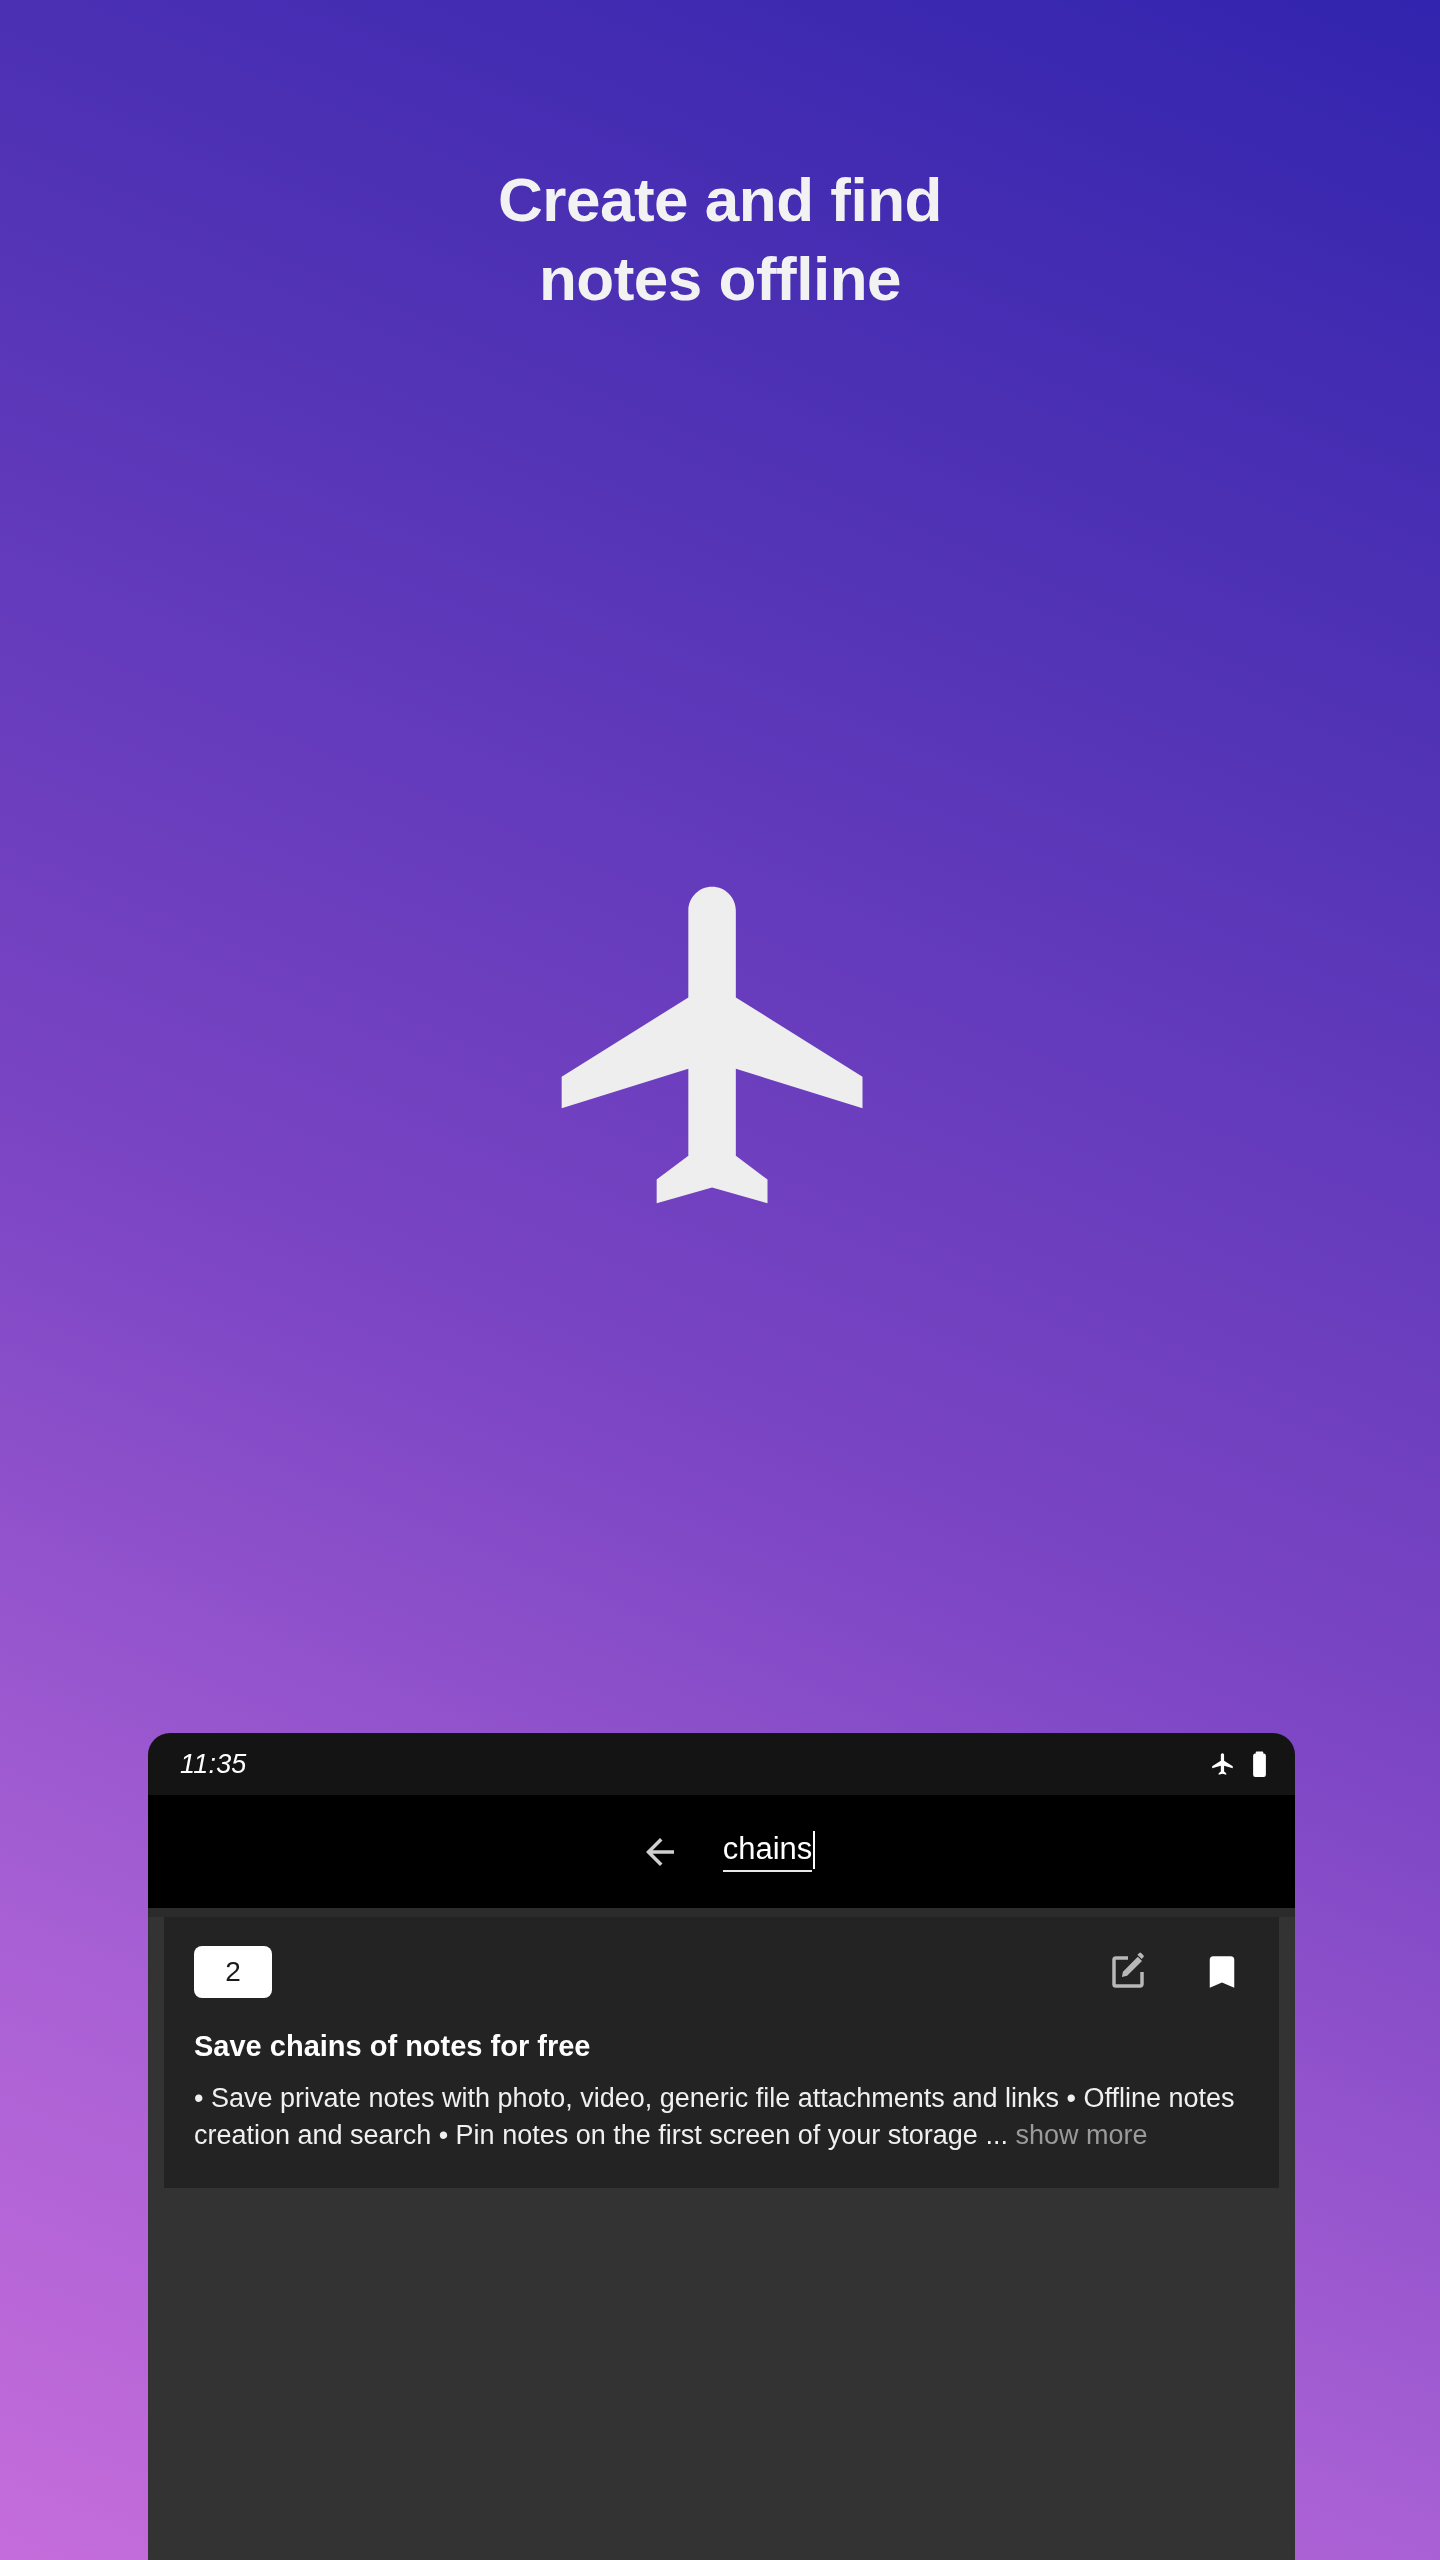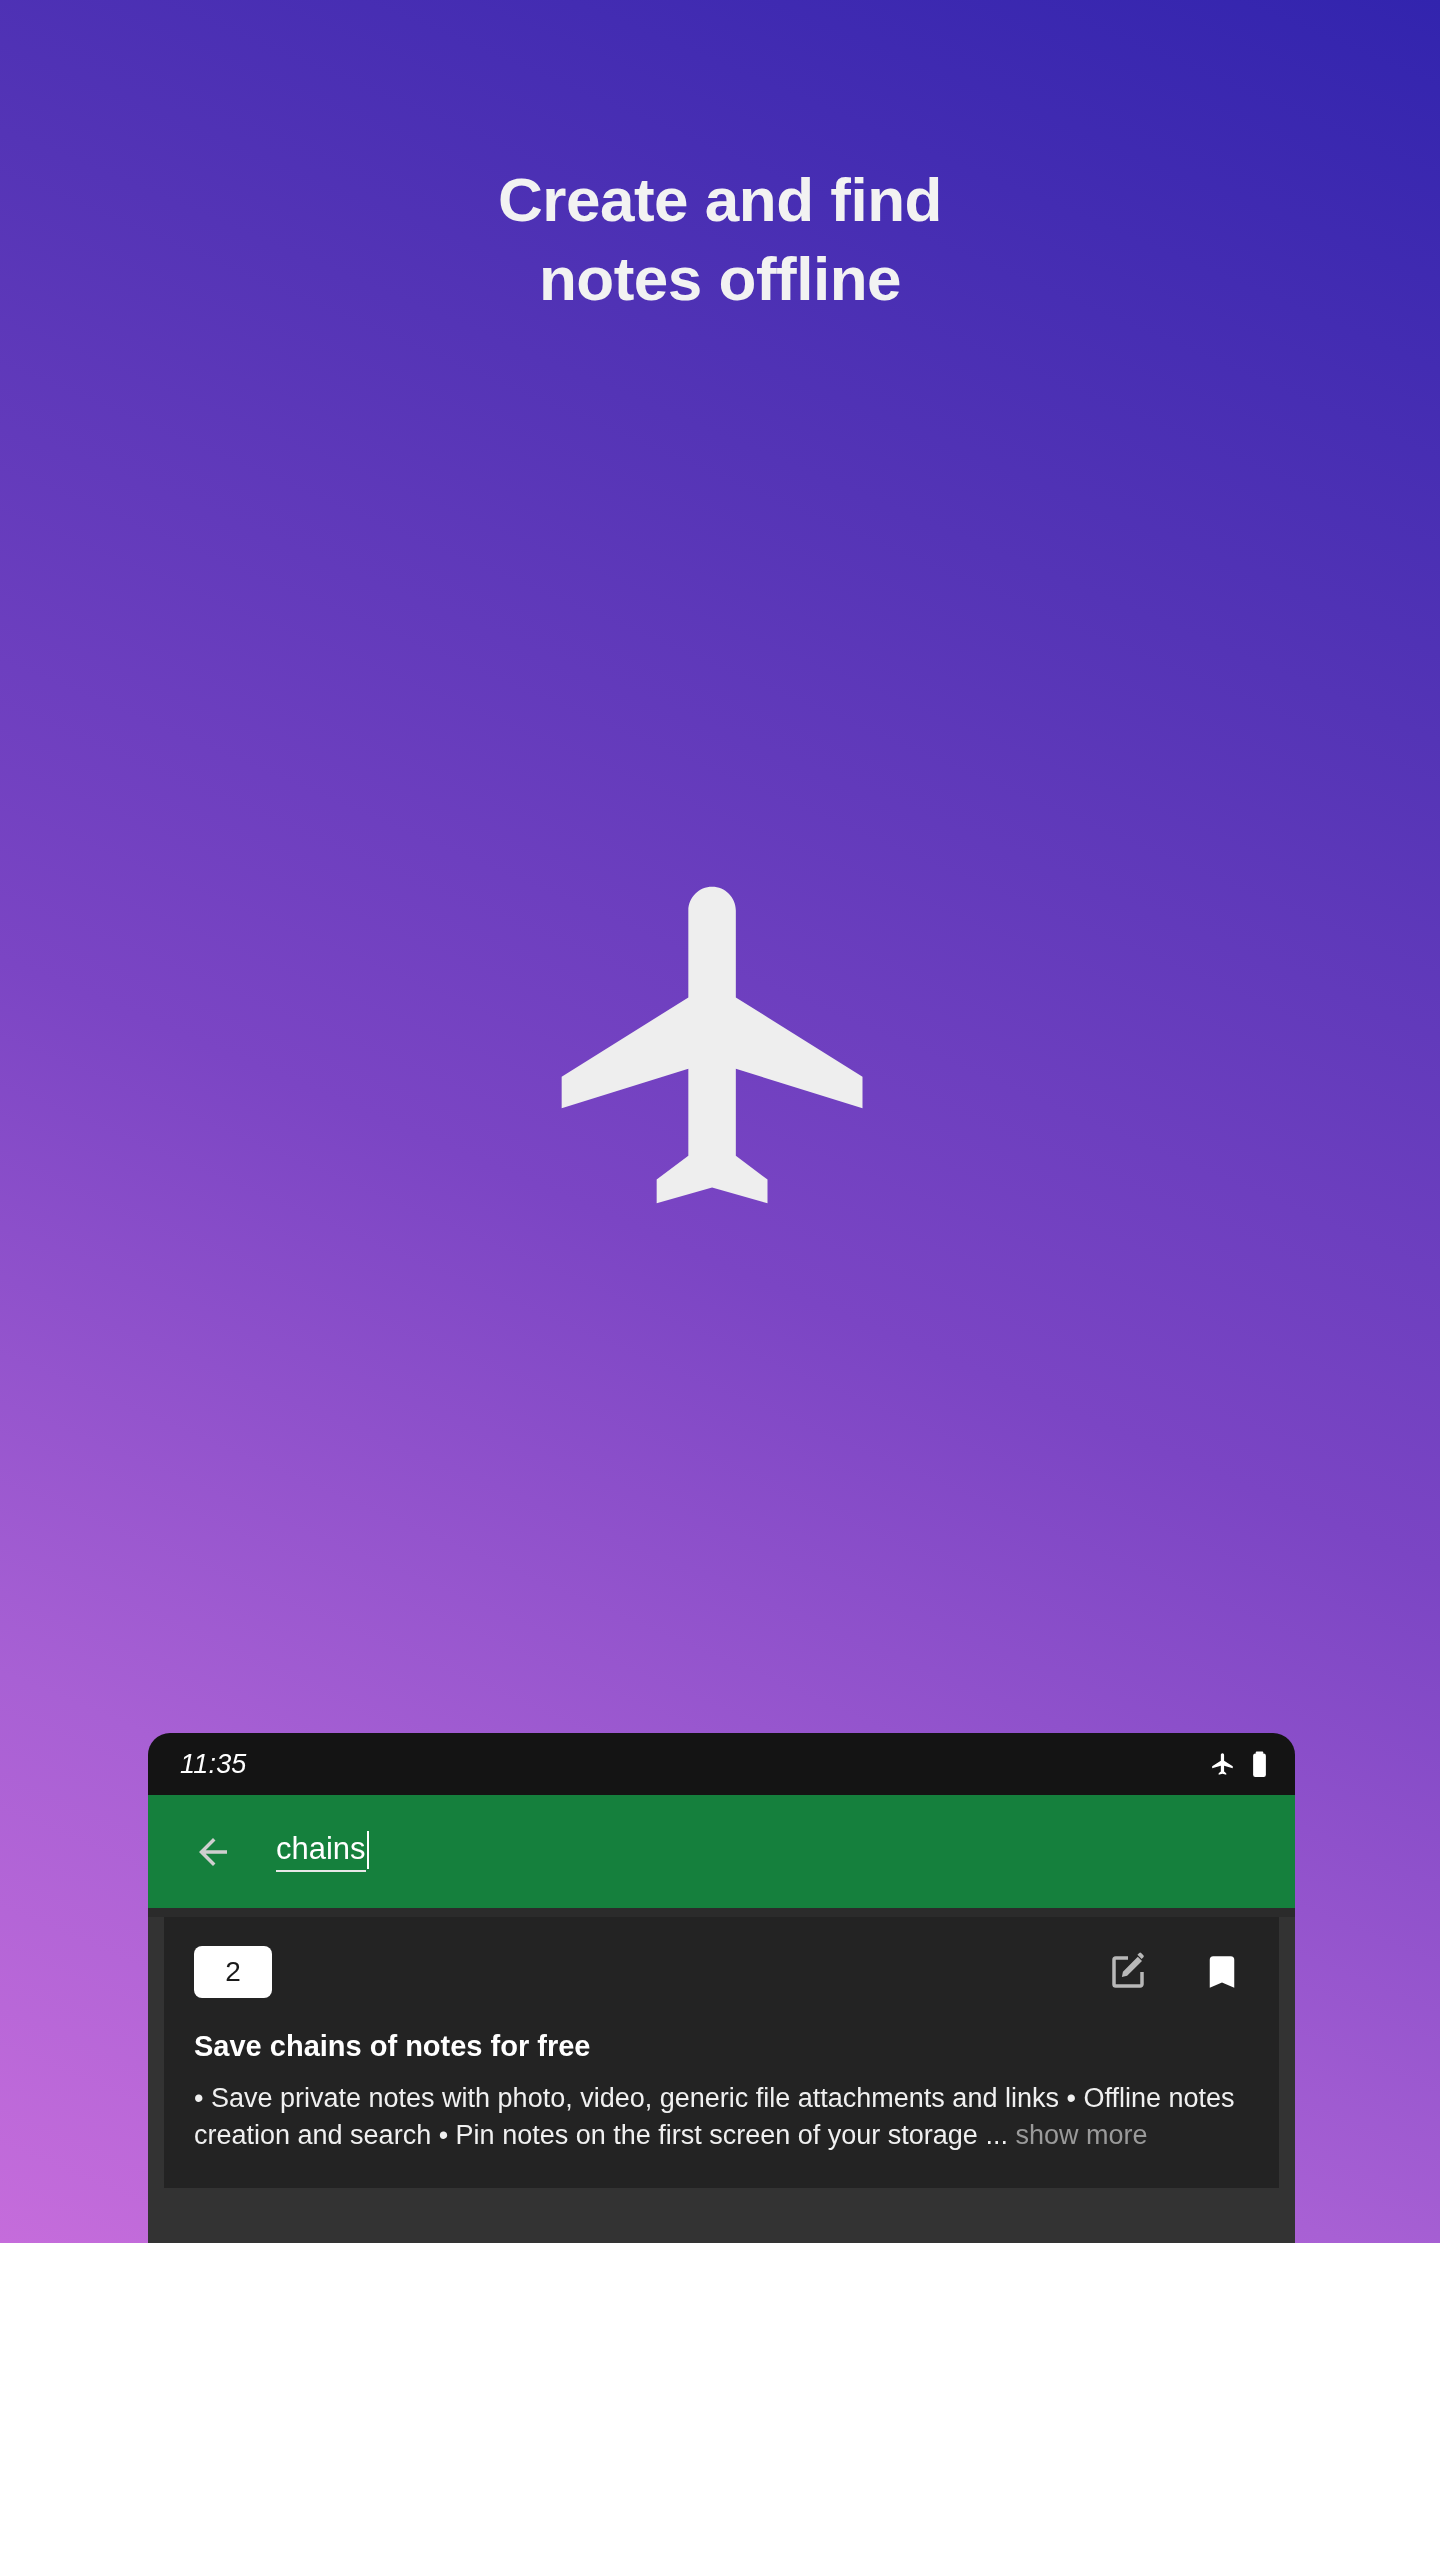--- a/index.html
+++ b/index.html
@@ -5,21 +5,21 @@
   * { margin: 0; padding: 0; box-sizing: border-box; }
   html, body {
     width: 1440px;
     height: 2560px;
     overflow: hidden;
     font-family: "Liberation Sans", sans-serif;
   }
   .screen {
     position: relative;
     width: 1440px;
-    height: 2243px;
+    height: 2560px;
     background:
       linear-gradient(203deg, #3224AE 0%, #5434B6 26%, #7B45C4 55%, #A860D4 80%, #C56CDB 100%);
     overflow: hidden;
   }
 
   
   .headline {
     position: absolute;
     top: 160px;
     left: 0;
@@ -68,21 +68,22 @@
   .status-time { font-size: 27px; letter-spacing: 0.2px; font-style: italic; }
   .status-icons { display: flex; align-items: center; gap: 16px; }
   .status-icons svg { display: block; }
 
   
   .appbar {
     height: 113px;
     display: flex;
     align-items: center;
     padding: 0 36px 0 30px;
-    background: #15803d;
+    background: #000000;
+    justify-content: center;
   }
   .back-btn {
     width: 70px; height: 70px;
     display: flex; align-items: center; justify-content: center;
     flex: 0 0 auto;
   }
   .back-btn svg { display: block; }
   .search-wrap {
     margin-left: 28px;
     position: relative;

